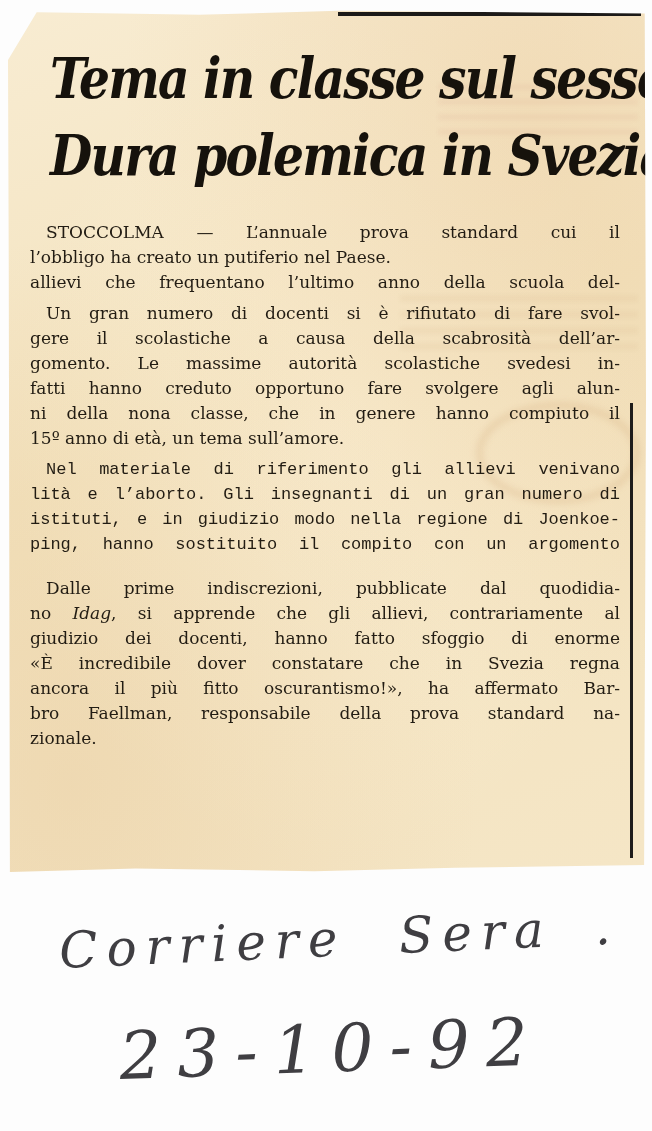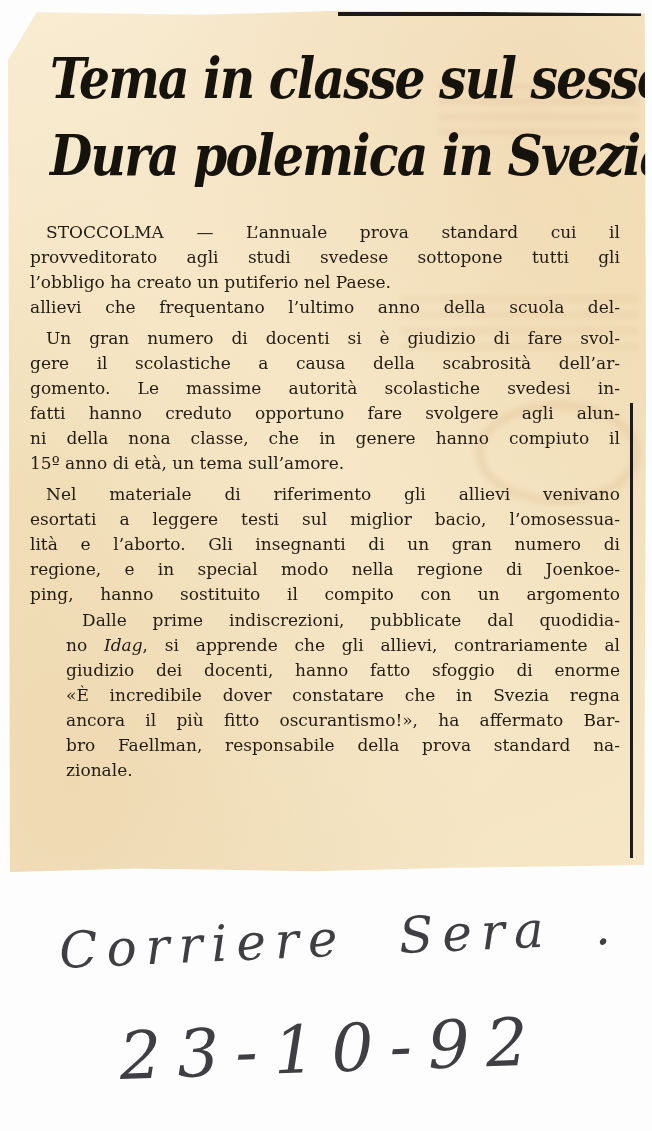--- a/index.html
+++ b/index.html
@@ -43,22 +43,22 @@
     font-size:56px;line-height:77px;letter-spacing:-2px;
     color:#16120c;white-space:nowrap;
     transform:scaleX(.87);transform-origin:left top;
   }
   
   .article{
     position:absolute;left:22px;top:210px;width:590px;
     font-size:17px;line-height:25px;color:#221c13;
   }
   .par{margin:0 0 6px 0;}
-  .par.tight{margin-bottom:1px;}
-  .par.last{margin-bottom:0;margin-left:36px;}
+  .par.tight{margin-bottom:19px;font-family:Liberation Mono, monospace;}
+  .par.last{margin-bottom:0;}
   .line{text-align:justify;text-align-last:justify;}
   .line.first{text-indent:16px;}
   .line.end{text-align-last:left;}
   
   .hw{position:absolute;font-style:italic;color:#3f3e42;white-space:nowrap;}
   .hw-source{left:58px;top:922px;font-size:50px;letter-spacing:9px;word-spacing:28px;
     transform:rotate(-2.5deg);transform-origin:left top;}
   .hw-period{display:inline-block;margin-left:42px;}
   .hw-date{left:118px;top:1018px;font-size:66px;letter-spacing:16px;
     transform:rotate(-2deg);transform-origin:left top;}
@@ -77,39 +77,37 @@
 
   <div class="headline">
     <div>Tema in classe sul sesso</div>
     <div>Dura polemica in Svezia</div>
   </div>
 
   <div class="article">
 
     <div class="par">
       <div class="line first">STOCCOLMA — L’annuale prova standard cui il</div>
-      <div class="line">provveditorato agli studi svedese sottopone tutti gli</div>
       <div class="line end">l’obbligo ha creato un putiferio nel Paese.</div>
       <div class="line">allievi che frequentano l’ultimo anno della scuola del-</div>
     </div>
 
     <div class="par">
-      <div class="line first">Un gran numero di docenti si è giudizio di fare svol-</div>
+      <div class="line first">Un gran numero di docenti si è rifiutato di fare svol-</div>
       <div class="line">gere il scolastiche a causa della scabrosità dell’ar-</div>
       <div class="line">gomento. Le massime autorità scolastiche svedesi in-</div>
       <div class="line">fatti hanno creduto opportuno fare svolgere agli alun-</div>
       <div class="line">ni della nona classe, che in genere hanno compiuto il</div>
       <div class="line end">15º anno di età, un tema sull’amore.</div>
     </div>
 
     <div class="par tight">
       <div class="line first">Nel materiale di riferimento gli allievi venivano</div>
-      <div class="line">esortati a leggere testi sul miglior bacio, l’omosessua-</div>
       <div class="line">lità e l’aborto. Gli insegnanti di un gran numero di</div>
-      <div class="line">regione, e in special modo nella regione di Joenkoe-</div>
+      <div class="line">istituti, e in giudizio modo nella regione di Joenkoe-</div>
       <div class="line">ping, hanno sostituito il compito con un argomento</div>
     </div>
 
     <div class="par last">
       <div class="line first">Dalle prime indiscrezioni, pubblicate dal quodidia-</div>
       <div class="line"><span>no </span><i>Idag</i><span>, si apprende che gli allievi, contrariamente al</span></div>
       <div class="line">giudizio dei docenti, hanno fatto sfoggio di enorme</div>
       <div class="line">«È incredibile dover constatare che in Svezia regna</div>
       <div class="line">ancora il più fitto oscurantismo!», ha affermato Bar-</div>
       <div class="line">bro Faellman, responsabile della prova standard na-</div>

